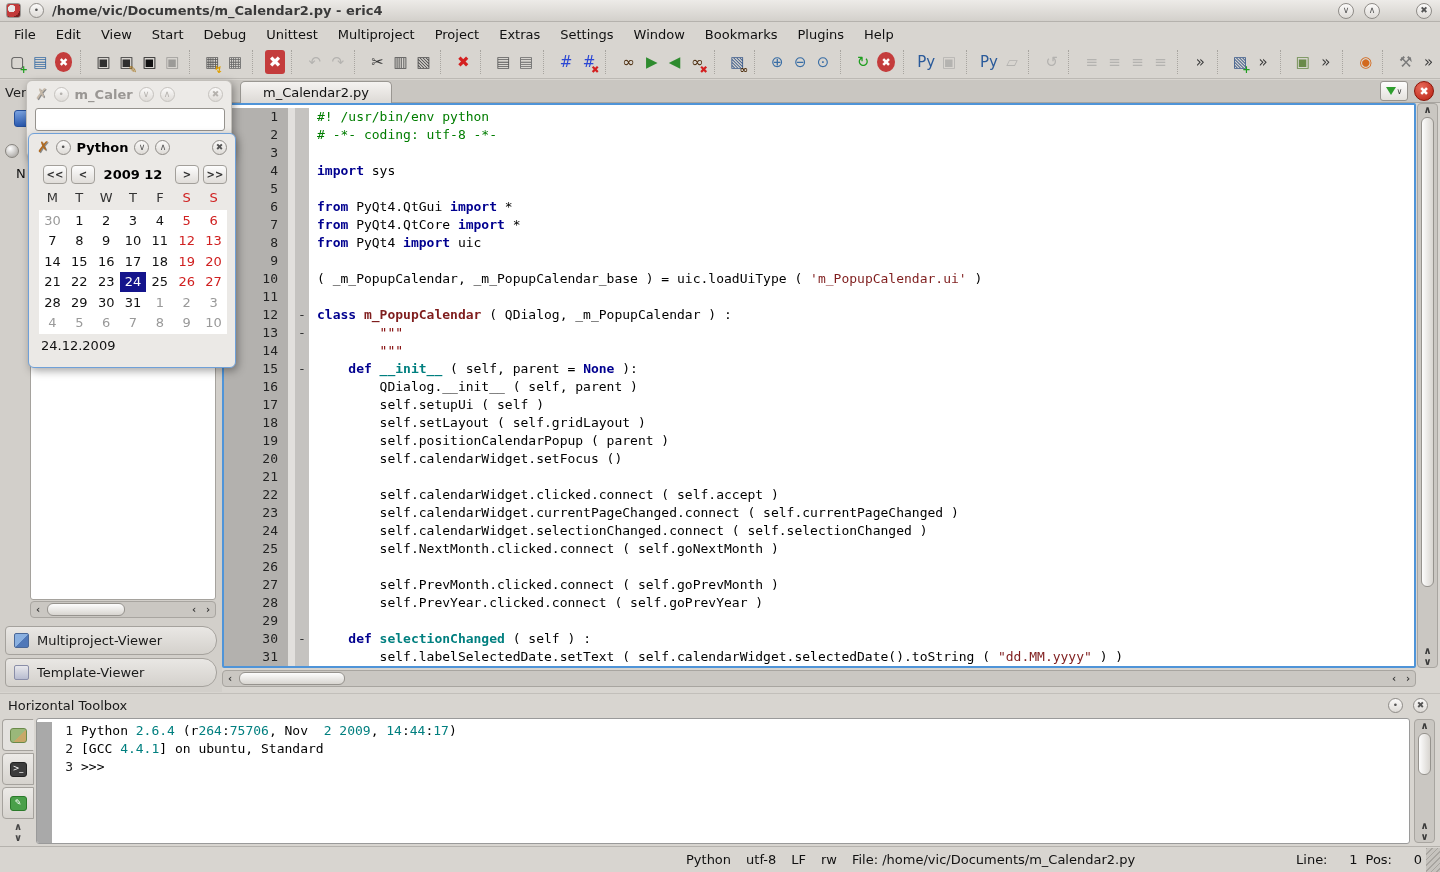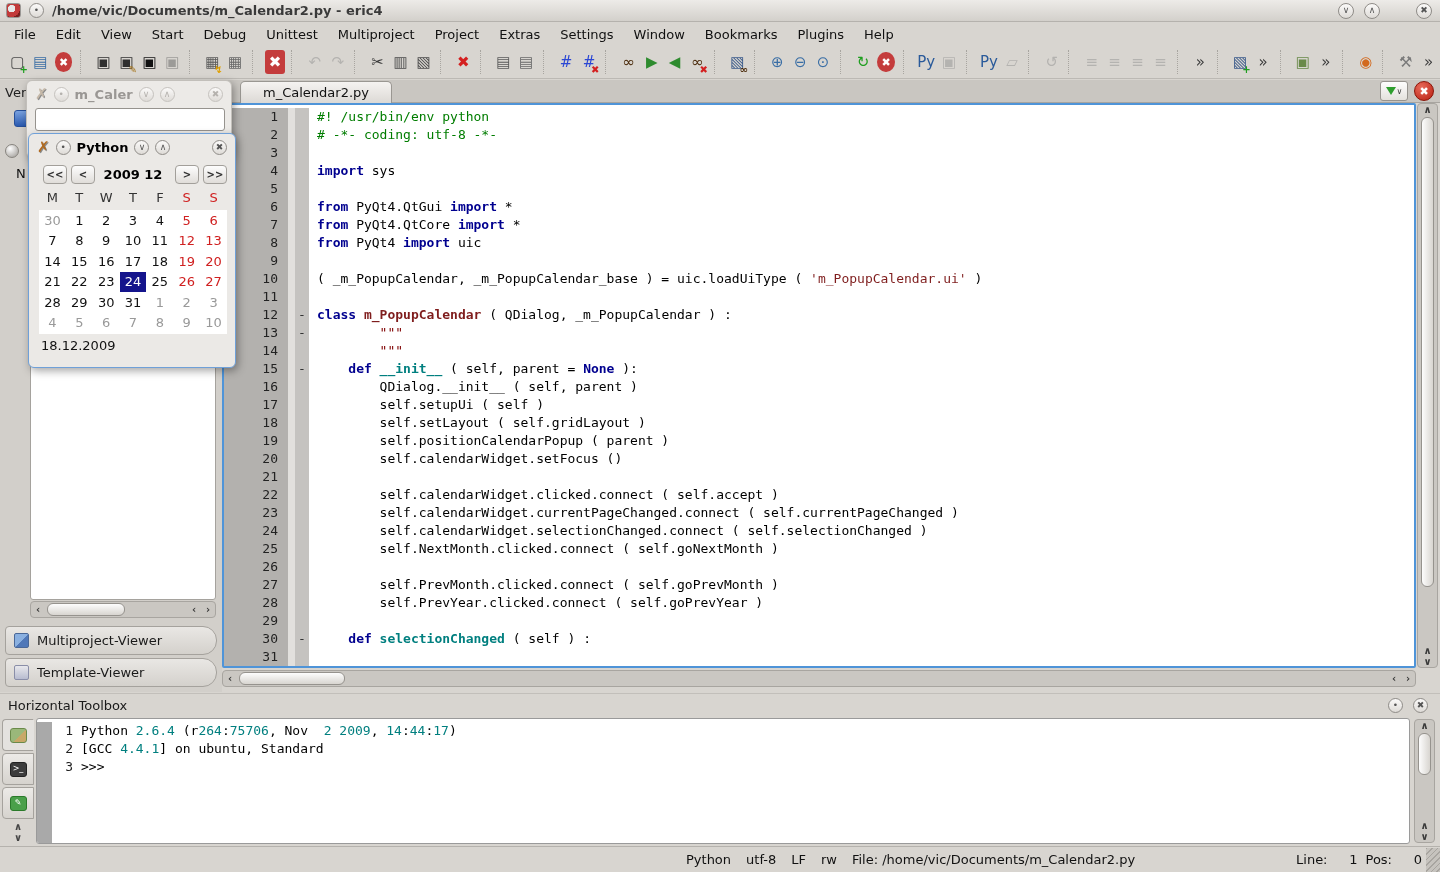--- a/index.html
+++ b/index.html
@@ -594,20 +594,21 @@
           <div class="eline">
             <div class="ln">30</div>
             <div class="lgap"></div>
             <div class="lfold">-</div>
             <div class="lcode"><span class="sy-p">    </span><span class="sy-k">def</span><span class="sy-fn"> selectionChanged</span><span class="sy-p"> ( self ) :</span></div>
           </div>
           <div class="eline">
             <div class="ln">31</div>
             <div class="lgap"></div>
             <div class="lfold"></div>
+            <div class="lcode"><span class="sy-p">        self.labelSelectedDate.setText ( self.calendarWidget.selectedDate().toString ( </span><span class="sy-s">"dd.MM.yyyy"</span><span class="sy-p"> ) )</span></div>
           </div>
           <div class="eline fill">
             <div class="ln"></div>
             <div class="lgap"></div>
             <div class="lfold"></div>
           </div>
         </div>
     </div>
     <div id="ed-vscroll" class="vscroll">
       <span class="arr">∧</span>
@@ -729,21 +730,21 @@
         <div class="cal-row">
           <div class="cal-cell o">4</div>
           <div class="cal-cell o">5</div>
           <div class="cal-cell o">6</div>
           <div class="cal-cell o">7</div>
           <div class="cal-cell o">8</div>
           <div class="cal-cell o">9</div>
           <div class="cal-cell o">10</div>
         </div>
       </div>
-    <div id="cal-selected">18.12.2009</div>
+    <div id="cal-selected">24.12.2009</div>
   </div>
 
   <div id="htoolbox-header">
     <span>Horizontal Toolbox</span>
     <div class="hicons">
       <div class="circle-btn sm">
           <span>•</span>
         </div>
       <div class="circle-btn sm">
           <span>✖</span>

